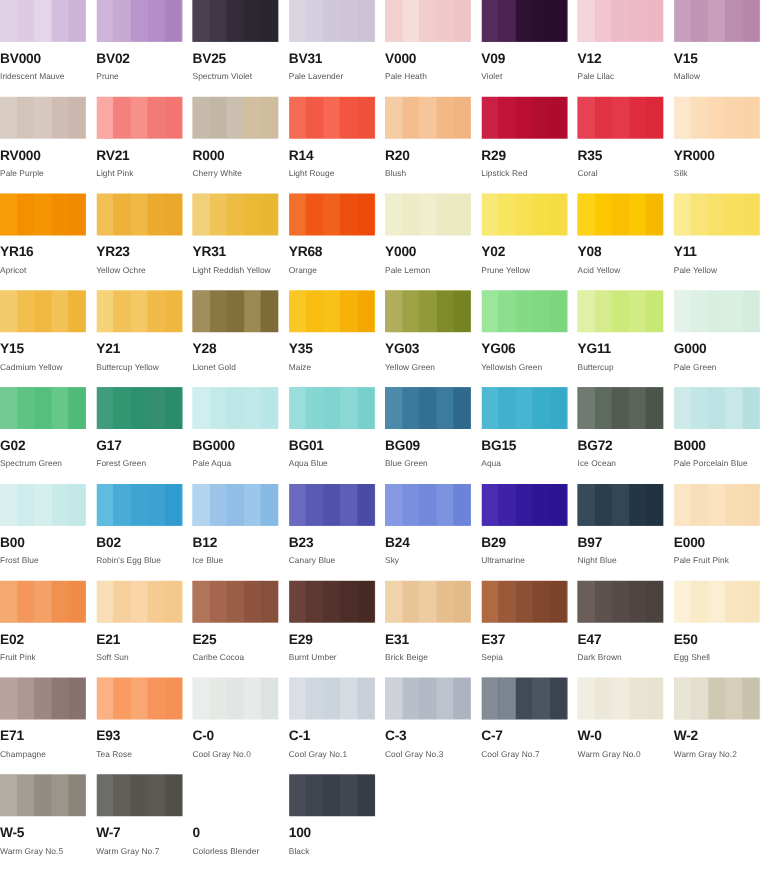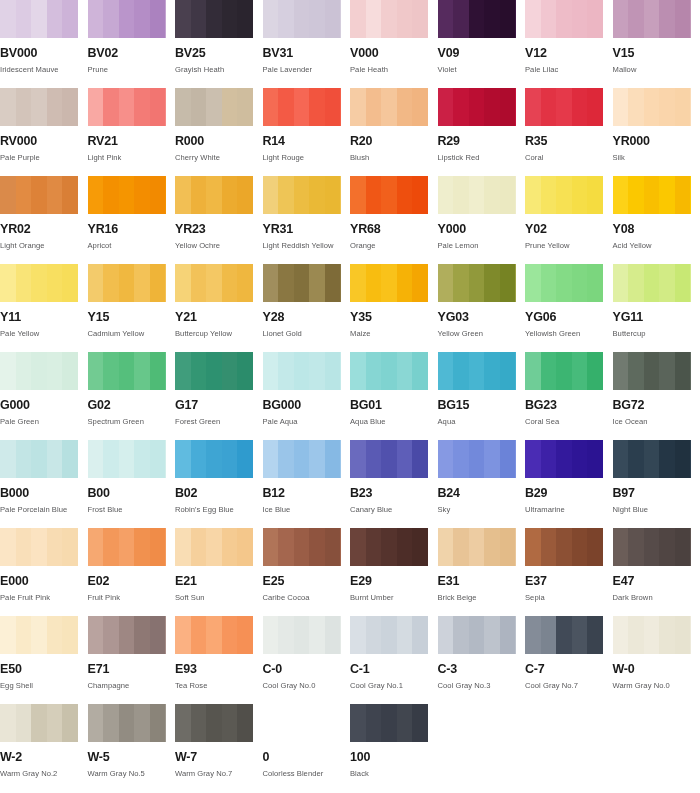--- a/index.html
+++ b/index.html
@@ -96,21 +96,21 @@
     </div>
     <div class="swatch-cell">
       <div class="swatch-chip" style="background: rgb(59, 51, 64);">
         <span class="band" style="background: rgb(74, 64, 79); left: 0%; width: 20%;"></span>
         <span class="band" style="background: rgb(64, 55, 70); left: 20%; width: 20%;"></span>
         <span class="band" style="background: rgb(51, 44, 56); left: 40%; width: 20%;"></span>
         <span class="band" style="background: rgb(45, 39, 49); left: 60%; width: 20%;"></span>
         <span class="band" style="background: rgb(42, 36, 46); left: 80%; width: 20%;"></span>
       </div>
       <div class="swatch-code">BV25</div>
-      <div class="swatch-name">Grayish Heath</div>
+      <div class="swatch-name">Spectrum Violet</div>
     </div>
     <div class="swatch-cell">
       <div class="swatch-chip" style="background: rgb(212, 205, 221);">
         <span class="band" style="background: rgb(219, 213, 226); left: 0%; width: 20%;"></span>
         <span class="band" style="background: rgb(214, 207, 223); left: 20%; width: 20%;"></span>
         <span class="band" style="background: rgb(208, 200, 217); left: 40%; width: 20%;"></span>
         <span class="band" style="background: rgb(206, 198, 216); left: 60%; width: 20%;"></span>
         <span class="band" style="background: rgb(203, 194, 213); left: 80%; width: 20%;"></span>
       </div>
       <div class="swatch-code">BV31</div>
@@ -242,31 +242,20 @@
         <span class="band" style="background: rgb(253, 230, 204); left: 0%; width: 20%;"></span>
         <span class="band" style="background: rgb(251, 221, 186); left: 20%; width: 20%;"></span>
         <span class="band" style="background: rgb(251, 216, 176); left: 40%; width: 20%;"></span>
         <span class="band" style="background: rgb(250, 213, 171); left: 60%; width: 20%;"></span>
         <span class="band" style="background: rgb(249, 211, 167); left: 80%; width: 20%;"></span>
       </div>
       <div class="swatch-code">YR000</div>
       <div class="swatch-name">Silk</div>
     </div>
     <div class="swatch-cell">
-      <div class="swatch-chip" style="background: rgb(224, 135, 63);">
-        <span class="band" style="background: rgb(218, 138, 74); left: 0%; width: 20%;"></span>
-        <span class="band" style="background: rgb(226, 139, 66); left: 20%; width: 20%;"></span>
-        <span class="band" style="background: rgb(221, 130, 56); left: 40%; width: 20%;"></span>
-        <span class="band" style="background: rgb(224, 138, 67); left: 60%; width: 20%;"></span>
-        <span class="band" style="background: rgb(217, 127, 54); left: 80%; width: 20%;"></span>
-      </div>
-      <div class="swatch-code">YR02</div>
-      <div class="swatch-name">Light Orange</div>
-    </div>
-    <div class="swatch-cell">
       <div class="swatch-chip" style="background: rgb(245, 147, 0);">
         <span class="band" style="background: rgb(247, 155, 7); left: 0%; width: 20%;"></span>
         <span class="band" style="background: rgb(244, 144, 0); left: 20%; width: 20%;"></span>
         <span class="band" style="background: rgb(245, 149, 0); left: 40%; width: 20%;"></span>
         <span class="band" style="background: rgb(243, 141, 0); left: 60%; width: 20%;"></span>
         <span class="band" style="background: rgb(242, 138, 0); left: 80%; width: 20%;"></span>
       </div>
       <div class="swatch-code">YR16</div>
       <div class="swatch-name">Apricot</div>
     </div>
@@ -473,42 +462,42 @@
         <span class="band" style="background: rgb(154, 222, 219); left: 0%; width: 20%;"></span>
         <span class="band" style="background: rgb(134, 214, 211); left: 20%; width: 20%;"></span>
         <span class="band" style="background: rgb(127, 211, 208); left: 40%; width: 20%;"></span>
         <span class="band" style="background: rgb(138, 215, 212); left: 60%; width: 20%;"></span>
         <span class="band" style="background: rgb(120, 208, 205); left: 80%; width: 20%;"></span>
       </div>
       <div class="swatch-code">BG01</div>
       <div class="swatch-name">Aqua Blue</div>
     </div>
     <div class="swatch-cell">
+      <div class="swatch-chip" style="background: rgb(60, 125, 159);">
+        <span class="band" style="background: rgb(77, 137, 169); left: 0%; width: 20%;"></span>
+        <span class="band" style="background: rgb(58, 123, 157); left: 20%; width: 20%;"></span>
+        <span class="band" style="background: rgb(51, 111, 145); left: 40%; width: 20%;"></span>
+        <span class="band" style="background: rgb(59, 124, 158); left: 60%; width: 20%;"></span>
+        <span class="band" style="background: rgb(47, 106, 140); left: 80%; width: 20%;"></span>
+      </div>
+      <div class="swatch-code">BG09</div>
+      <div class="swatch-name">Blue Green</div>
+    </div>
+    <div class="swatch-cell">
       <div class="swatch-chip" style="background: rgb(66, 178, 207);">
         <span class="band" style="background: rgb(79, 185, 212); left: 0%; width: 20%;"></span>
         <span class="band" style="background: rgb(63, 176, 205); left: 20%; width: 20%;"></span>
         <span class="band" style="background: rgb(71, 181, 209); left: 40%; width: 20%;"></span>
         <span class="band" style="background: rgb(58, 173, 203); left: 60%; width: 20%;"></span>
         <span class="band" style="background: rgb(54, 170, 200); left: 80%; width: 20%;"></span>
       </div>
       <div class="swatch-code">BG15</div>
       <div class="swatch-name">Aqua</div>
     </div>
     <div class="swatch-cell">
-      <div class="swatch-chip" style="background: rgb(71, 187, 123);">
-        <span class="band" style="background: rgb(111, 205, 151); left: 0%; width: 20%;"></span>
-        <span class="band" style="background: rgb(68, 186, 121); left: 20%; width: 20%;"></span>
-        <span class="band" style="background: rgb(60, 181, 114); left: 40%; width: 20%;"></span>
-        <span class="band" style="background: rgb(71, 187, 123); left: 60%; width: 20%;"></span>
-        <span class="band" style="background: rgb(53, 176, 107); left: 80%; width: 20%;"></span>
-      </div>
-      <div class="swatch-code">BG23</div>
-      <div class="swatch-name">Coral Sea</div>
-    </div>
-    <div class="swatch-cell">
       <div class="swatch-chip" style="background: rgb(96, 105, 95);">
         <span class="band" style="background: rgb(113, 122, 112); left: 0%; width: 20%;"></span>
         <span class="band" style="background: rgb(94, 106, 94); left: 20%; width: 20%;"></span>
         <span class="band" style="background: rgb(82, 92, 81); left: 40%; width: 20%;"></span>
         <span class="band" style="background: rgb(90, 100, 90); left: 60%; width: 20%;"></span>
         <span class="band" style="background: rgb(75, 85, 75); left: 80%; width: 20%;"></span>
       </div>
       <div class="swatch-code">BG72</div>
       <div class="swatch-name">Ice Ocean</div>
     </div>

